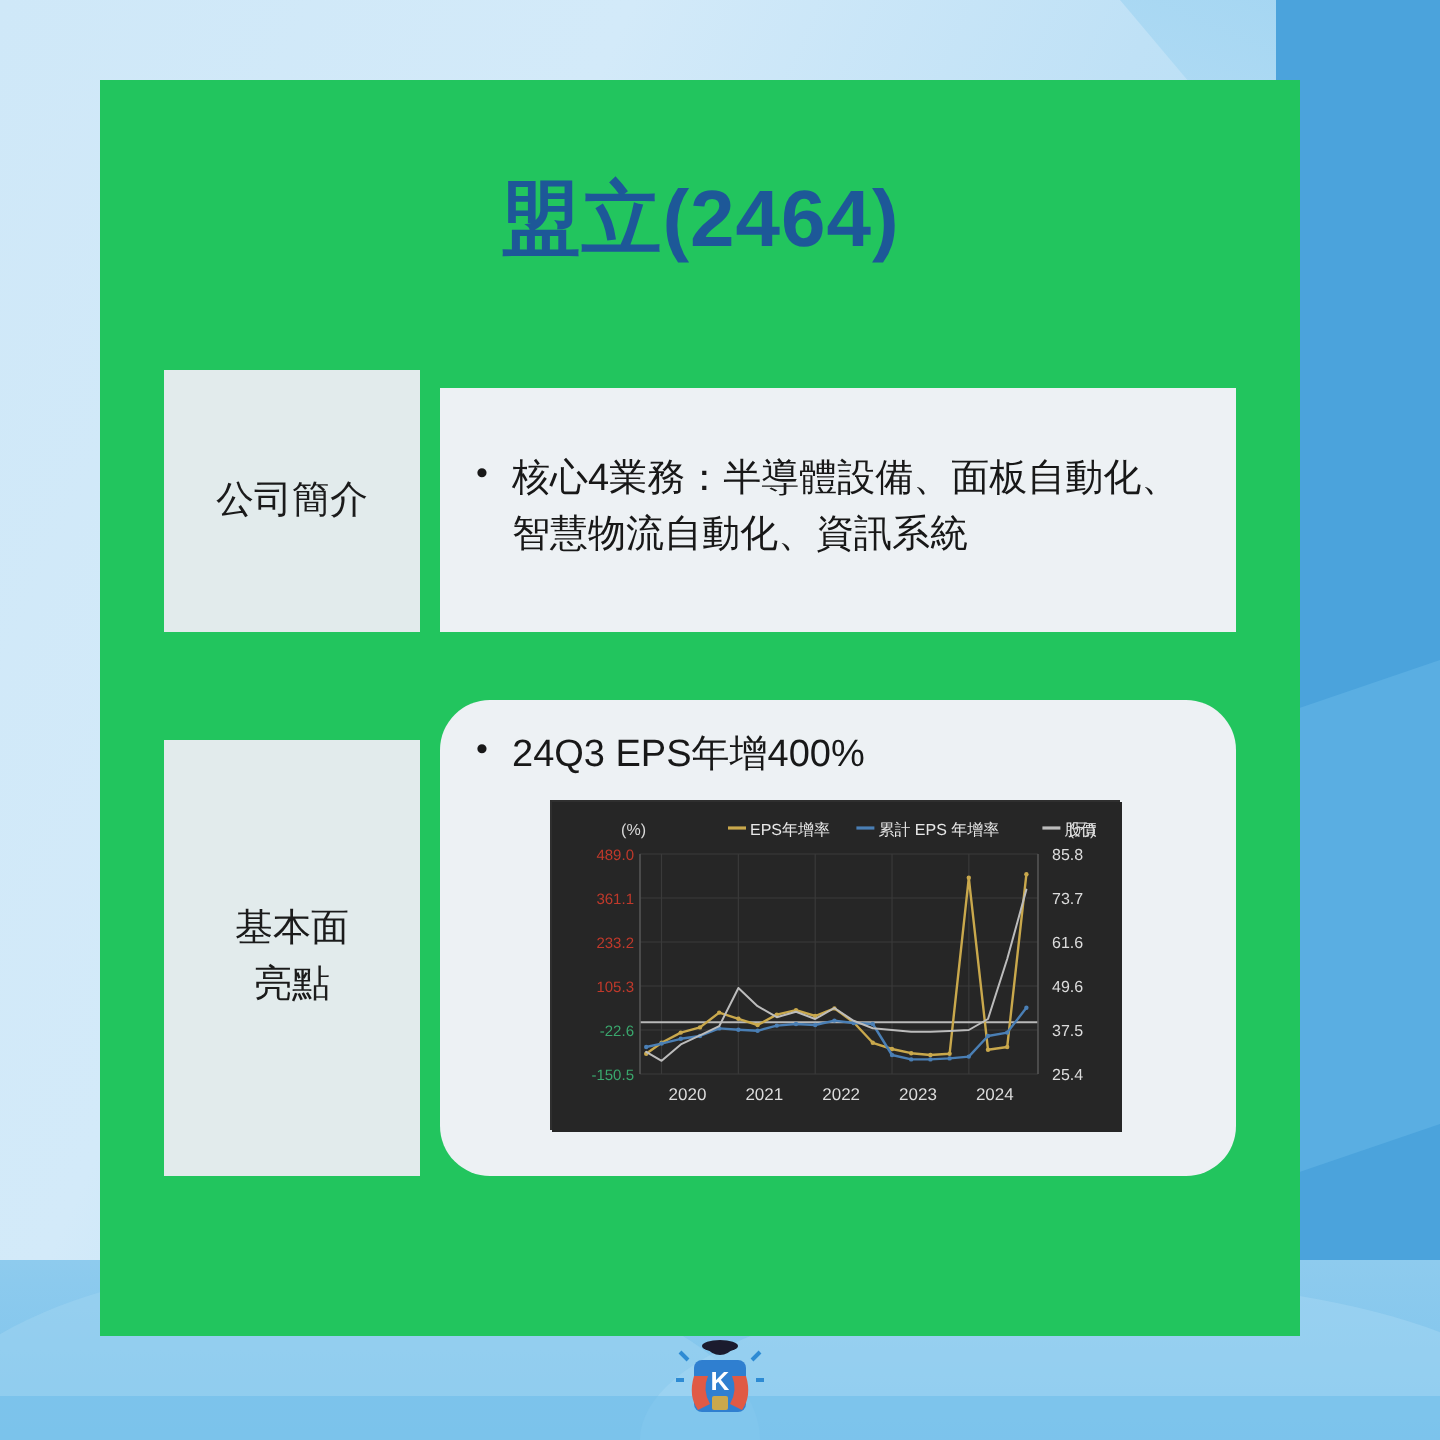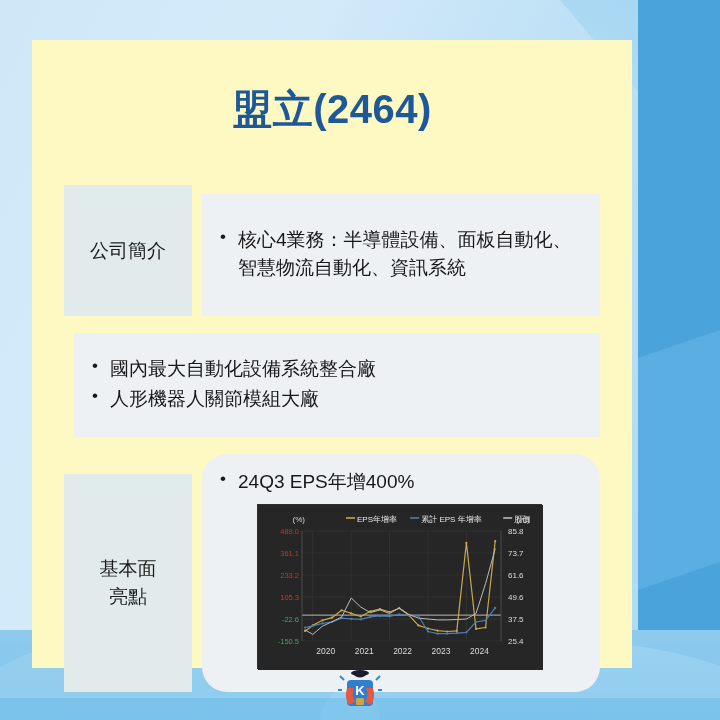--- a/index.html
+++ b/index.html
@@ -40,23 +40,23 @@
     content:""; position:absolute; right:-60px; bottom:0; width:460px; height:80px;
     background:#a6d7f3; border-radius: 50% 50% 0 0 / 100% 100% 0 0; opacity:.5;
   }
   .bg-bottom-strip {
     position:absolute; left:0; bottom:0; width:720px; height:22px;
     background:#6cbbea; opacity:.55;
   }
 
   
   .card {
-    position: absolute; left: 32px; top: 40px;
+    position: absolute; left: 50px; top: 40px;
     width: 600px; height: 628px;
-    background: #fef9c3;
+    background: #22c55e;
   }
 
   .title {
     text-align: center;
     color: #1d5898;
     font-weight: bold;
     font-size: 40px;
     letter-spacing: .5px;
     margin-top: 42px;
     font-family: "Liberation Sans", "DejaVu Sans", sans-serif;
@@ -126,26 +126,20 @@
     <div class="row row1">
       <div class="row-label">公司簡介</div>
       <div class="row-body">
         <ul>
           <li>核心4業務：半導體設備、面板自動化、智慧物流自動化、資訊系統</li>
         </ul>
       </div>
     </div>
 
     <div class="row row2">
-      <div class="row-body">
-        <ul>
-          <li>國內最大自動化設備系統整合廠</li>
-          <li>人形機器人關節模組大廠</li>
-        </ul>
-      </div>
     </div>
 
     <div class="row row3">
       <div class="row-label">
         <div>
           <div>基本面</div>
           <div>亮點</div>
         </div>
       </div>
       <div class="row-body">

